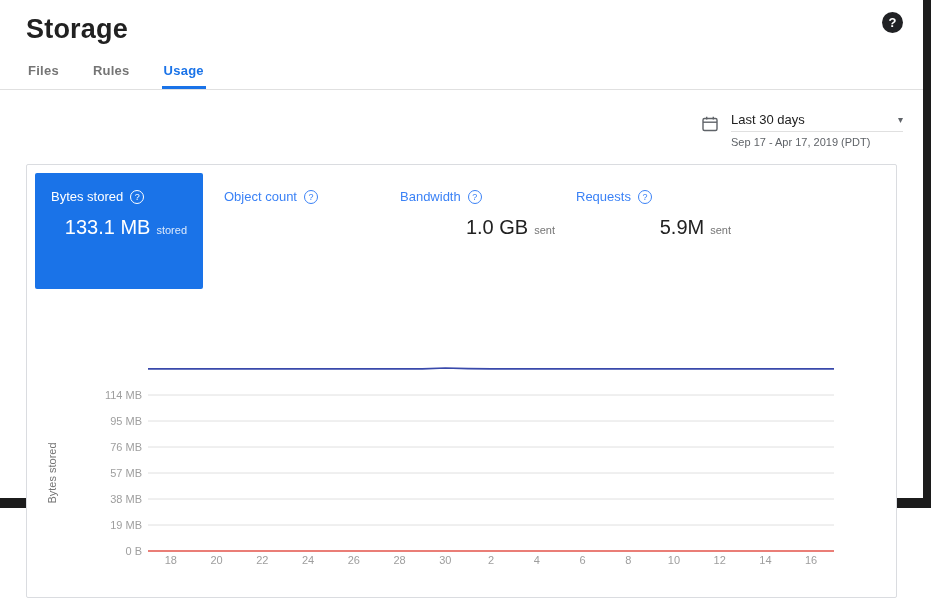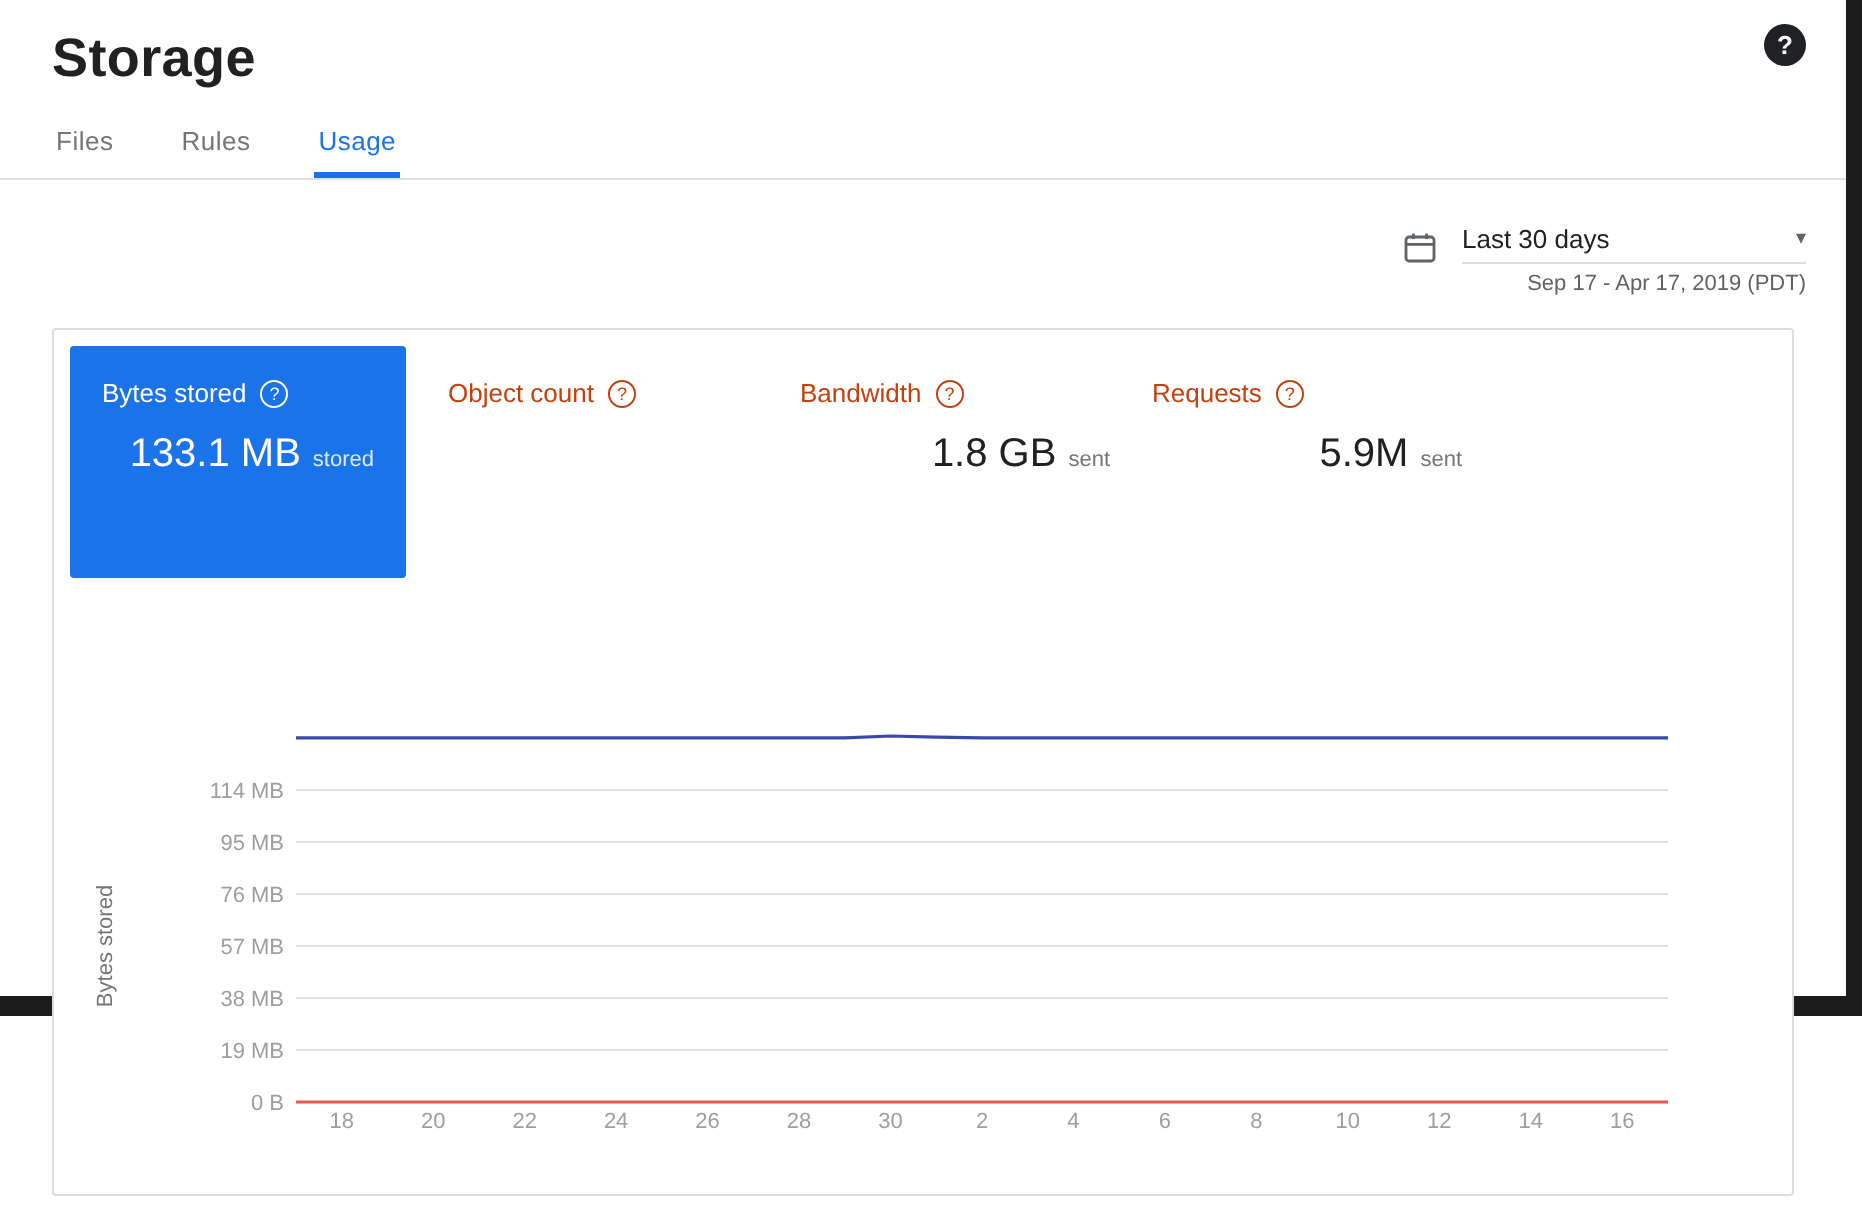--- a/index.html
+++ b/index.html
@@ -28,29 +28,28 @@
   }
   
   .tabs {
     display: flex; gap: 30px;
     padding: 0 26px;
     margin-top: 12px;
     border-bottom: 1px solid #e0e0e0;
   }
   .tab {
     padding: 6px 2px 11px 2px;
-    font-size: 13px; font-weight: 400; letter-spacing: 0.25px;
+    font-size: 13px; font-weight: 700; letter-spacing: 0.25px;
     color: #757575; cursor: pointer;
   }
   .tab.active { color: #1a73e8; box-shadow: inset 0 -3px 0 #1a73e8; }
   
   .daterange-row {
     display: flex; justify-content: flex-end;
     padding: 22px 20px 16px 26px;
-    text-align: right;
   }
   .daterange { display: flex; align-items: flex-start; cursor: pointer; }
   .cal-icon { margin: 3px 12px 0 0; display: block; }
   .dr-text { width: 172px; }
   .dr-top {
     display: flex; justify-content: space-between; align-items: center;
     border-bottom: 1px solid #e0e0e0; padding-bottom: 4px;
   }
   .dr-label { font-size: 13px; font-weight: 500; color: #212121; }
   .dr-caret { font-size: 10px; color: #5f6368; }
@@ -69,21 +68,21 @@
   .metric { cursor: pointer; }
   .metric.selected {
     width: 168px; height: 116px;
     background: #1a73e8; color: #ffffff;
     border-radius: 2px;
     padding: 16px;
   }
   .metric.plain { width: 176px; padding: 16px 0 0 21px; }
   .m-label { font-size: 13px; display: flex; align-items: center; }
   .metric.selected .m-label { color: #ffffff; }
-  .metric.plain .m-label { color: #c2410c; }
+  .metric.plain .m-label { color: #3b82f6; }
   .q-icon {
     display: inline-flex; align-items: center; justify-content: center;
     width: 14px; height: 14px; border-radius: 50%;
     border: 1px solid currentColor;
     font-size: 9px; margin-left: 7px; flex: none;
   }
   .m-value { margin-top: 12px; font-size: 20px; color: #212121; }
   .metric.selected .m-value { color: #ffffff; }
   .m-unit { font-size: 11px; color: #757575; margin-left: 6px; }
   .metric.selected .m-unit { color: rgba(255,255,255,0.85); }
@@ -147,21 +146,21 @@
           <span class="q-icon">?</span>
         </div>
       </div>
 
       <div class="metric plain">
         <div class="m-label">
           <span>Bandwidth</span>
           <span class="q-icon">?</span>
         </div>
         <div class="m-value">
-          <span>1.8 GB</span><span class="m-unit">sent</span>
+          <span>1.0 GB</span><span class="m-unit">sent</span>
         </div>
       </div>
 
       <div class="metric plain">
         <div class="m-label">
           <span>Requests</span>
           <span class="q-icon">?</span>
         </div>
         <div class="m-value">
           <span>5.9M</span><span class="m-unit">sent</span>

